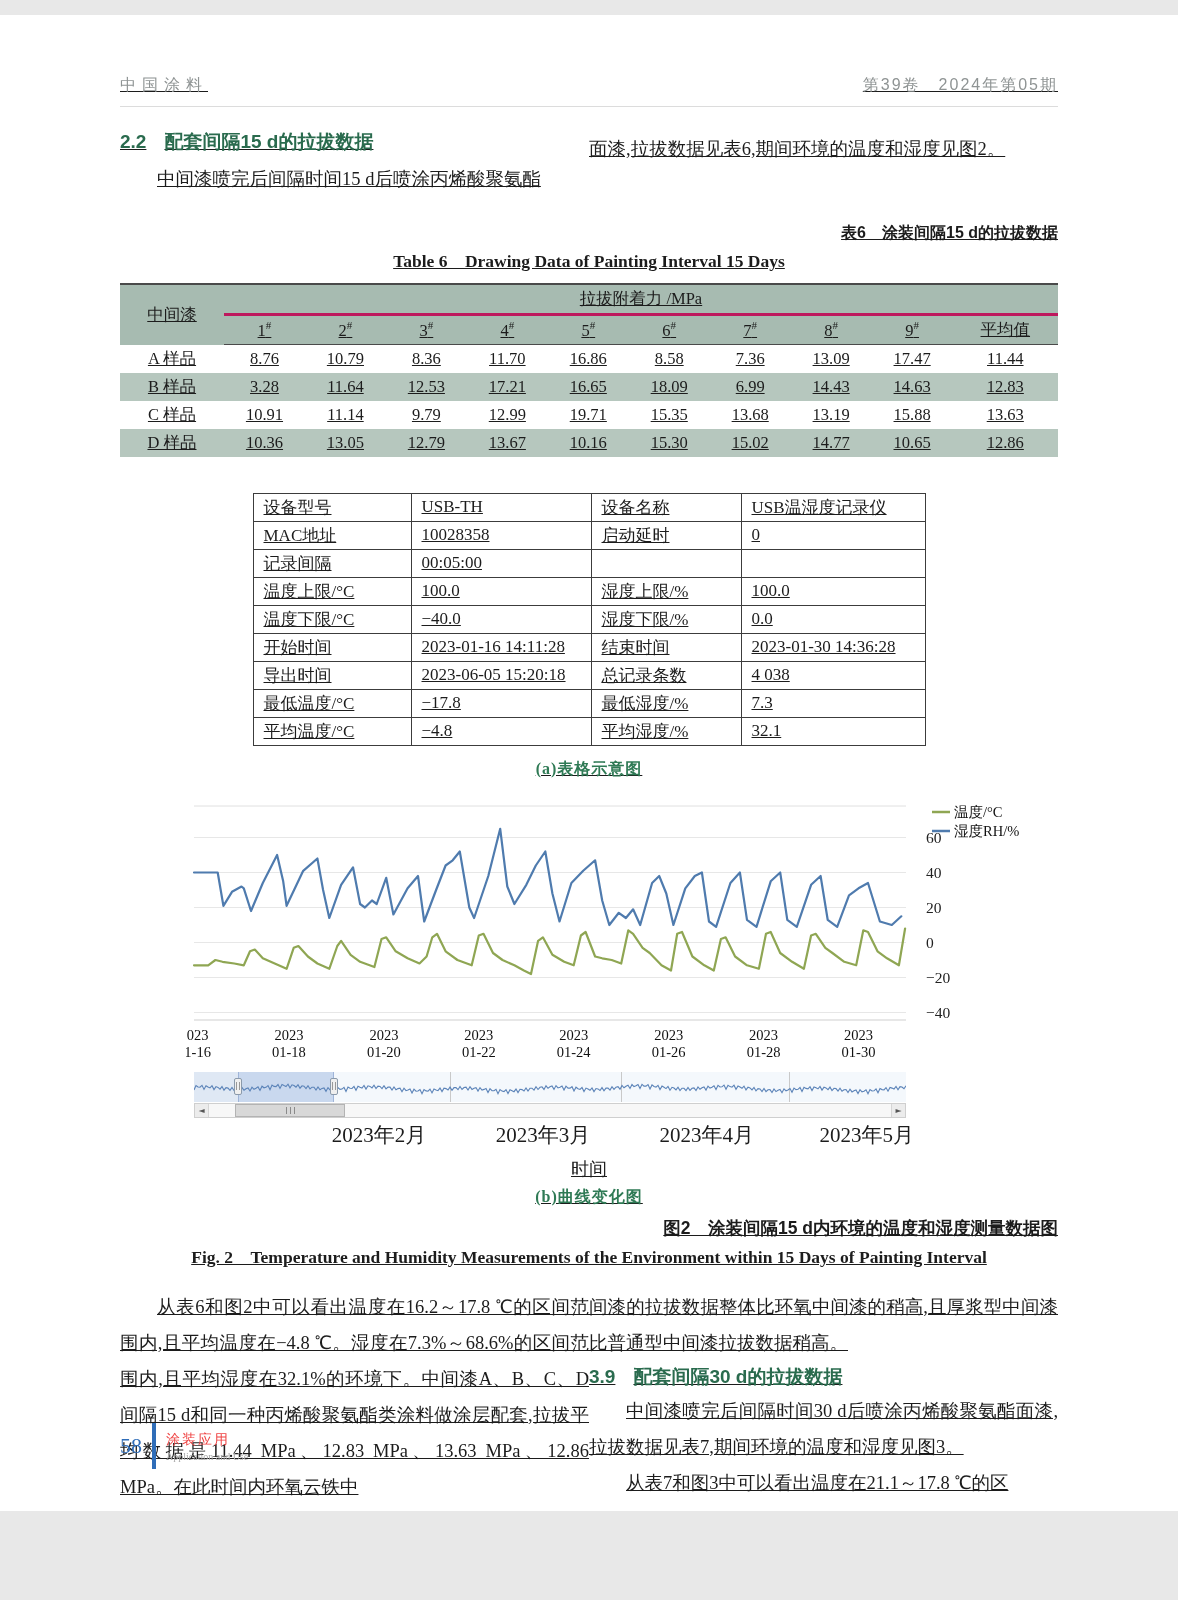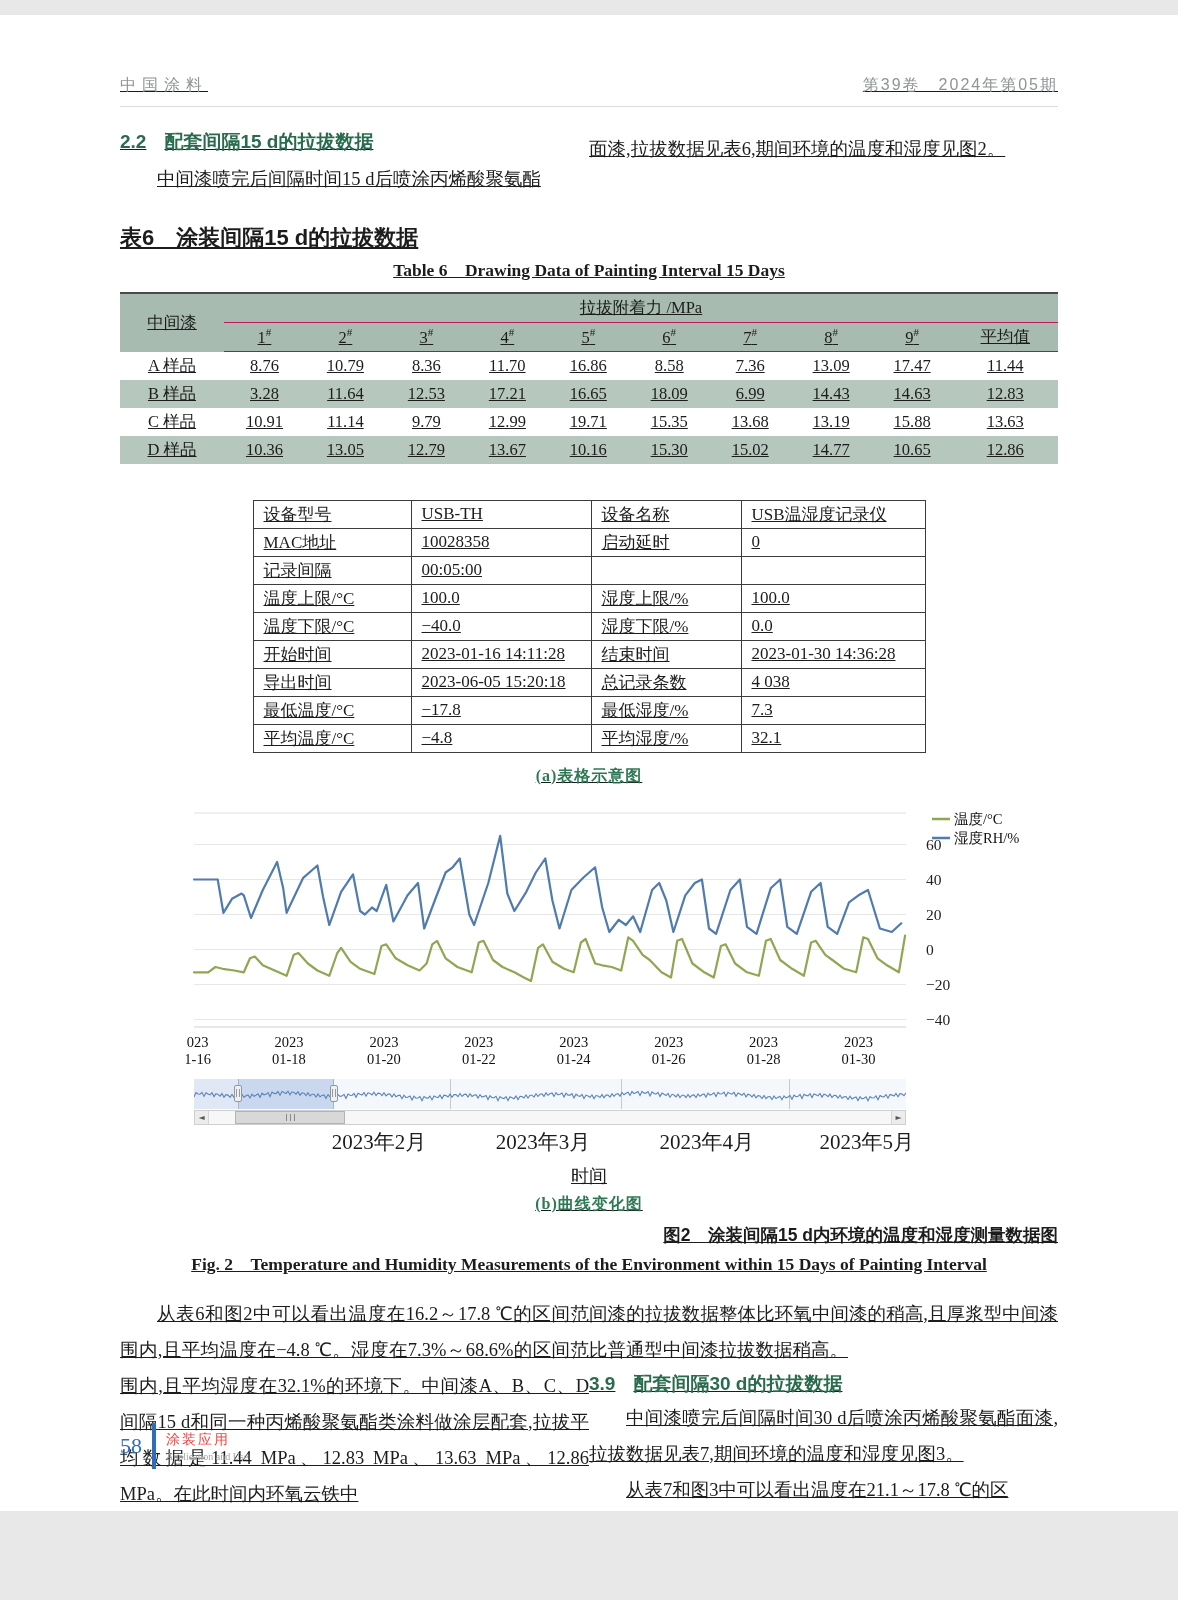--- a/index.html
+++ b/index.html
@@ -20,29 +20,29 @@
 
   .intro-row{ display:flex; margin-top:22px; }
   .intro-row .col{ width:469px; }
   .sec-heading{ color:var(--green); font-family:"Liberation Sans", sans-serif;
                 font-weight:bold; font-size:19px; display:flex; align-items:baseline; }
   .sec-heading .num{ margin-right:18px; }
   p.body-line{ font-size:18.5px; line-height:36px; text-align:justify; }
   .indent{ text-indent:2em; }
   .intro-row .col .body-line{ margin-top:6px; }
 
-  .tbl-title-zh{ text-align:left; font-weight:bold; font-size:22px; margin-top:26px;
+  .tbl-title-zh{ text-align:right; font-weight:bold; font-size:16px; margin-top:26px;
                  font-family:"Liberation Sans", sans-serif;}
   .tbl-title-en{ text-align:center; font-weight:bold; font-size:17.5px; margin-top:5px; }
 
   table.t6{ width:100%; border-collapse:collapse; margin-top:10px; font-size:16.5px; }
   table.t6 thead{ background:var(--thead-bg); }
   table.t6 thead tr:first-child th{ border-top:2px solid #4a4a4a; }
   table.t6 th, table.t6 td{ text-align:center; font-weight:normal; padding:3px 2px; height:27px; }
-  table.t6 th.grp{ border-bottom:1px solid #be185d; }
+  table.t6 th.grp{ border-bottom:3px solid #be185d; }
   table.t6 th.rowhdr{ width:104px; }
   table.t6 thead tr:last-child th{ border-bottom:1.5px solid #4a4a4a; }
   table.t6 tr.shade{ background:var(--shade-bg); }
   table.t6 sup{ font-size:11px; }
 
   table.dev{ border-collapse:collapse; margin:36px auto 0 auto; font-size:17px; }
   table.dev td{ border:1px solid #3c3c3c; height:28px; padding:2px 10px; }
   table.dev td.c0{ width:158px; } table.dev td.c1{ width:180px; }
   table.dev td.c2{ width:150px; } table.dev td.c3{ width:184px; }
 

